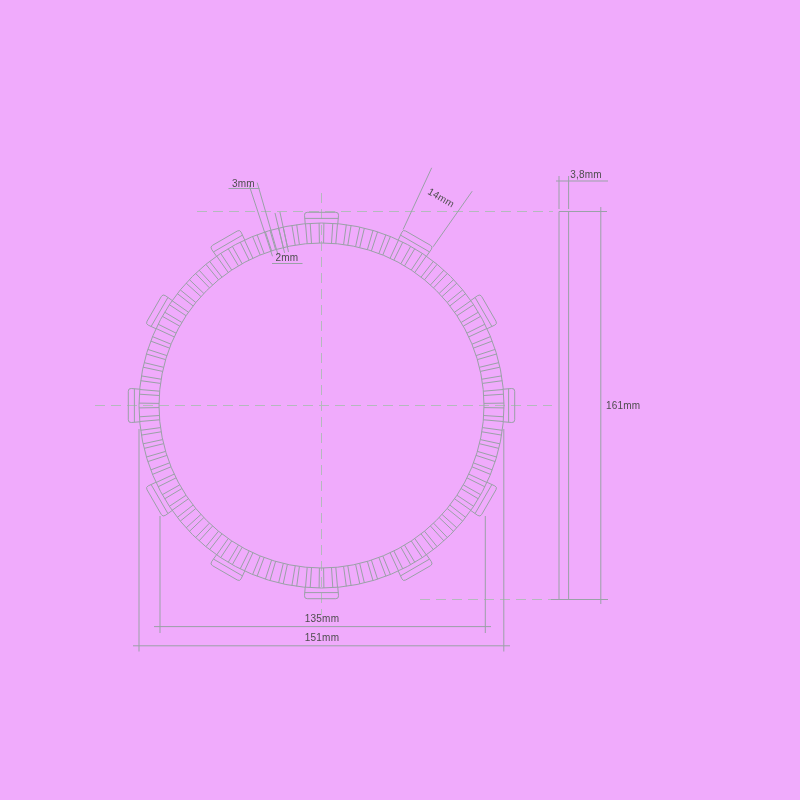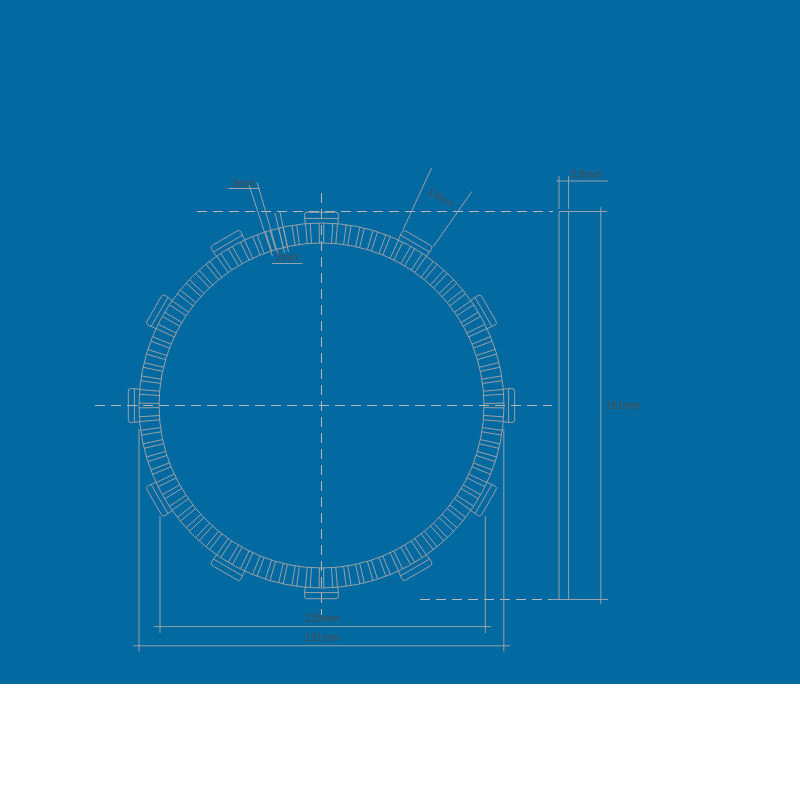--- a/index.html
+++ b/index.html
@@ -1,16 +1,16 @@
 <!DOCTYPE html>
 <html><head>
 <meta charset="utf-8">
 <style>
   html,body{margin:0;padding:0;background:#ffffff;}
-  .stage{position:relative;width:800px;height:684px;background:#0369a1;overflow:hidden;}
+  .stage{position:relative;width:800px;height:800px;background:#f0abfc;overflow:hidden;}
   svg{display:block;}
   svg text{font-family:"Liberation Sans",sans-serif;font-size:10px;fill:#4d4d4d;letter-spacing:.2px;}
   .thin{stroke:#9aa1a7;stroke-width:1;fill:none;}
   .dash{stroke:#b4b9bd;stroke-width:1;fill:none;stroke-dasharray:10 6;}
   .dim{stroke:#9aa1a7;stroke-width:1;fill:none;}
 </style>
 </head>
 <body>
 
 <div class="stage">

